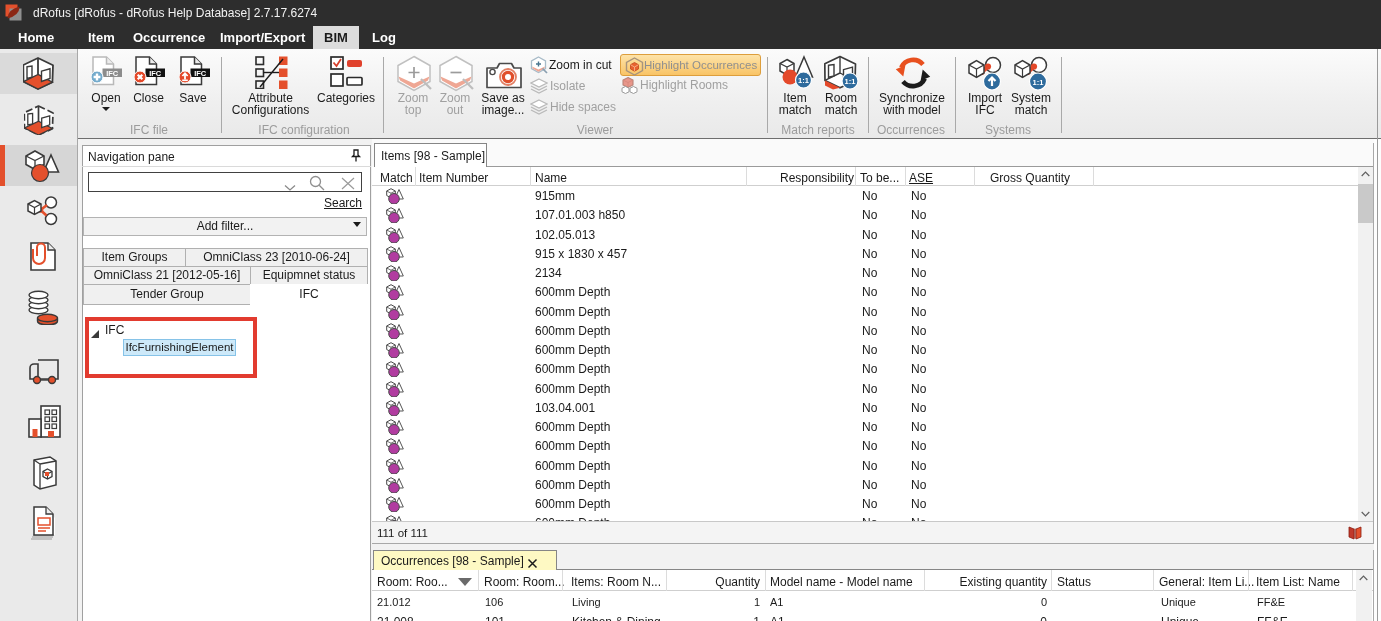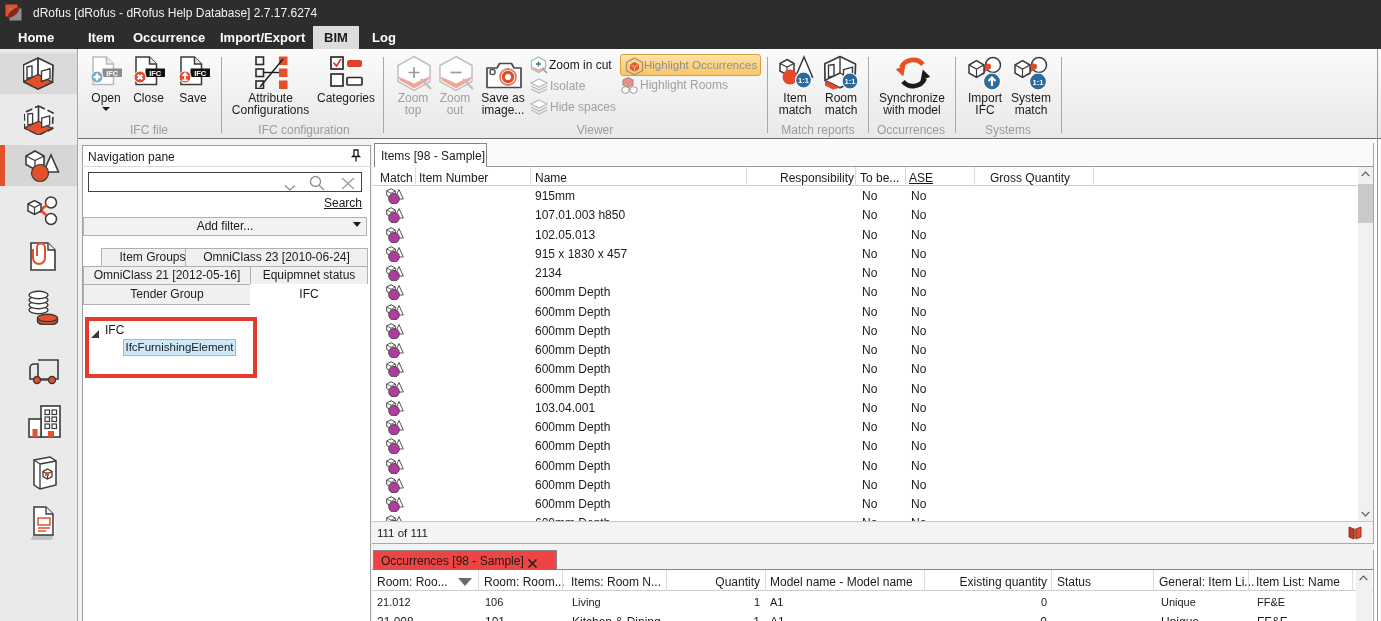--- a/index.html
+++ b/index.html
@@ -45,21 +45,21 @@
 .irow svg { position:absolute; left:14px; top:2px; }
 .irow .nm { position:absolute; left:163px; top:3px; font-size:12px; }
 .irow .n1 { position:absolute; left:490px; top:3px; font-size:12px; }
 .irow .n2 { position:absolute; left:539px; top:3px; font-size:12px; }
 #itemstatus { left:372px; top:521px; width:1002px; height:23px; background:#f4f4f4; border-top:1px solid #c8c8c8; border-bottom:1px solid #a8a8a8; }
 #itemstatus span { position:absolute; left:5px; top:5px; font-size:11.5px; }
 
 .vscroll { position:absolute; background:#f1f1f1; }
 .sthumb { position:absolute; background:#c9c9c9; }
 
-#occtab { left:373px; top:550px; width:184px; height:20px; background:#ef4444; border:1px solid #868686; border-bottom:none; font-size:12px; padding:3px 0 0 7px; }
+#occtab { left:373px; top:550px; width:184px; height:20px; background:#fef9c3; border:1px solid #868686; border-bottom:none; font-size:12px; padding:3px 0 0 7px; }
 #occpanel { left:372px; top:569px; width:1002px; height:52px; background:#fff; }
 #occhead { left:372px; top:570px; width:1002px; height:21px; background:#fff; border-bottom:1px solid #cfcfcf; }
 .ocol { position:absolute; top:575px; font-size:12px; }
 .osep { position:absolute; top:570px; height:21px; width:1px; background:#dcdcdc; }
 .ocell { position:absolute; top:596px; font-size:11px; }
 .ocell2 { position:absolute; top:615px; font-size:12px; }
 #rightedge { left:1377px; top:49px; width:1px; height:572px; background:#9a9a9a; }
 </style>
 </head>
 <body>
@@ -344,21 +344,21 @@
 <div class="abs" style="left:309px; top:175px;"><svg width="16" height="16">
       <circle cx="6.5" cy="6.5" r="5" fill="none" stroke="#8f8f8f" stroke-width="1.3"></circle>
       <path d="M10.2 10.2 L15 15" stroke="#8f8f8f" stroke-width="1.3"></path>
     </svg></div>
 <div class="abs" style="left:341px; top:176px;"><svg width="14" height="13">
       <path d="M1 1 L13 12 M13 1 L1 12" stroke="#9a9a9a" stroke-width="1.2"></path>
     </svg></div>
 <div class="abs" style="left:353px; top:222px; width:0; height:0; border-left:4px solid transparent; border-right:4px solid transparent; border-top:5px solid #1b1b1b; z-index:5;"></div>
 <div class="abs" id="searchlink" style="left:324px;">Search</div>
 <div class="abs" id="addfilter">Add filter...</div>
-<div class="abs fbtn" style="left:83px; top:248px; width:103px; height:19px; line-height:17px;margin-left:18px;">Item Groups</div>
+<div class="abs fbtn" style="left:83px; top:248px; width:103px; height:19px; line-height:17px;">Item Groups</div>
 <div class="abs fbtn" style="left:185px; top:248px; width:183px; height:19px; line-height:17px;">OmniClass 23 [2010-06-24]</div>
 <div class="abs fbtn" style="left:83px; top:266px; width:168px; height:19px; line-height:17px;">OmniClass 21 [2012-05-16]</div>
 <div class="abs fbtn" style="left:250px; top:266px; width:118px; height:19px; line-height:17px;">Equipmnet status</div>
 <div class="abs fbtn" style="left:83px; top:284px; width:168px; height:21px; line-height:19px;">Tender Group</div>
 <div class="abs fbtn" style="left:250px; top:284px; width:118px; height:21px; line-height:19px; background:#fff; border-color:#fff;">IFC</div>
 <div class="abs" id="redbox"></div>
 <div class="abs" style="left:91px; top:325px;"><svg width="10" height="10">
       <path d="M8 1 V9 H0 Z" fill="#3a3a3a"></path>
     </svg></div>
 <div class="abs" id="treeifc">IFC</div>

